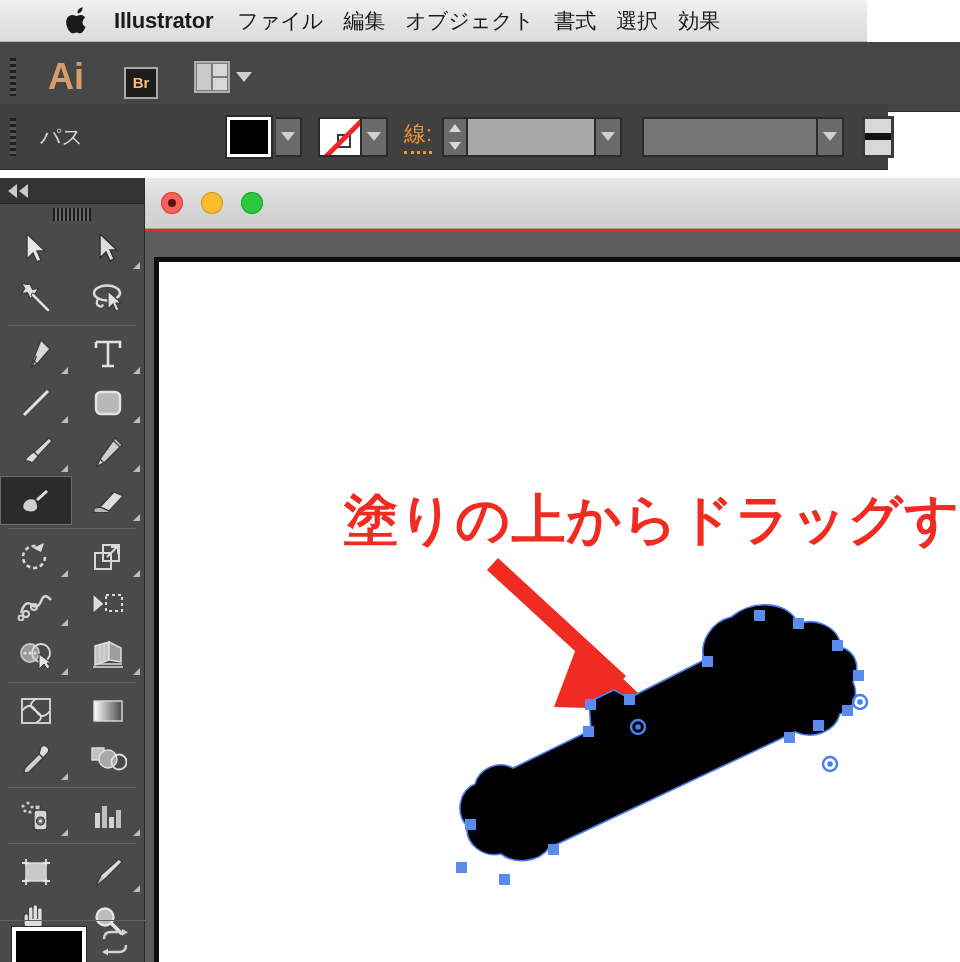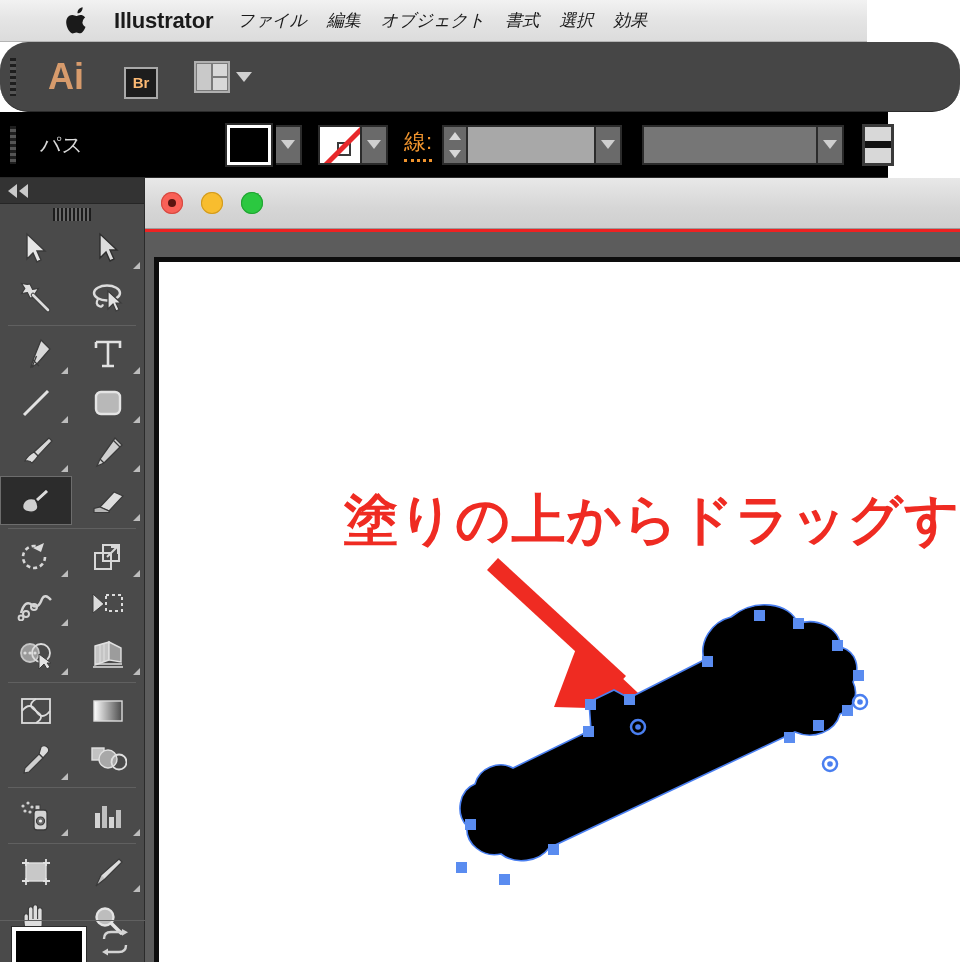--- a/index.html
+++ b/index.html
@@ -20,32 +20,32 @@
   }
   .apple-logo {
     width: 30px; height: 30px; margin-left: 62px; margin-right: 22px;
     display: flex; align-items: center; justify-content: center;
   }
   .menu-app {
     font-size: 22px; font-weight: bold; color: #1a1a1a;
     margin-right: 24px; letter-spacing: -0.2px;
   }
   .menu-item {
-    font-size: 17px; color: #1a1a1a; margin-right: 20px; white-space: nowrap; font-style: italic;
+    font-size: 21px; color: #1a1a1a; margin-right: 20px; white-space: nowrap;
   }
 
   
   .appbar {
     position: absolute; left: 0; top: 42px; width: 960px; height: 70px;
     background: #464646; border-bottom: 1px solid #2b2b2b;
-    display: flex; align-items: center; border-radius: 28px;
+    display: flex; align-items: center;
   }
   .ctrlbar {
-    position: absolute; left: 0; top: 112px; width: 888px; height: 66px;
-    background: #000000; border-bottom: 1px solid #2b2b2b;
+    position: absolute; left: 0; top: 104px; width: 888px; height: 66px;
+    background: #404040; border-bottom: 1px solid #2b2b2b;
     display: flex; align-items: center;
   }
   .grip {
     width: 6px; height: 38px; margin-left: 10px; margin-right: 10px;
     background-image: repeating-linear-gradient(180deg,#1e1e1e 0px,#1e1e1e 3px,#555 3px,#555 6px);
     flex: 0 0 auto;
   }
   .ai-logo {
     font-size: 36px; font-weight: bold; color: #d79b6c;
     margin-left: 22px; margin-right: 40px; line-height: 1;

